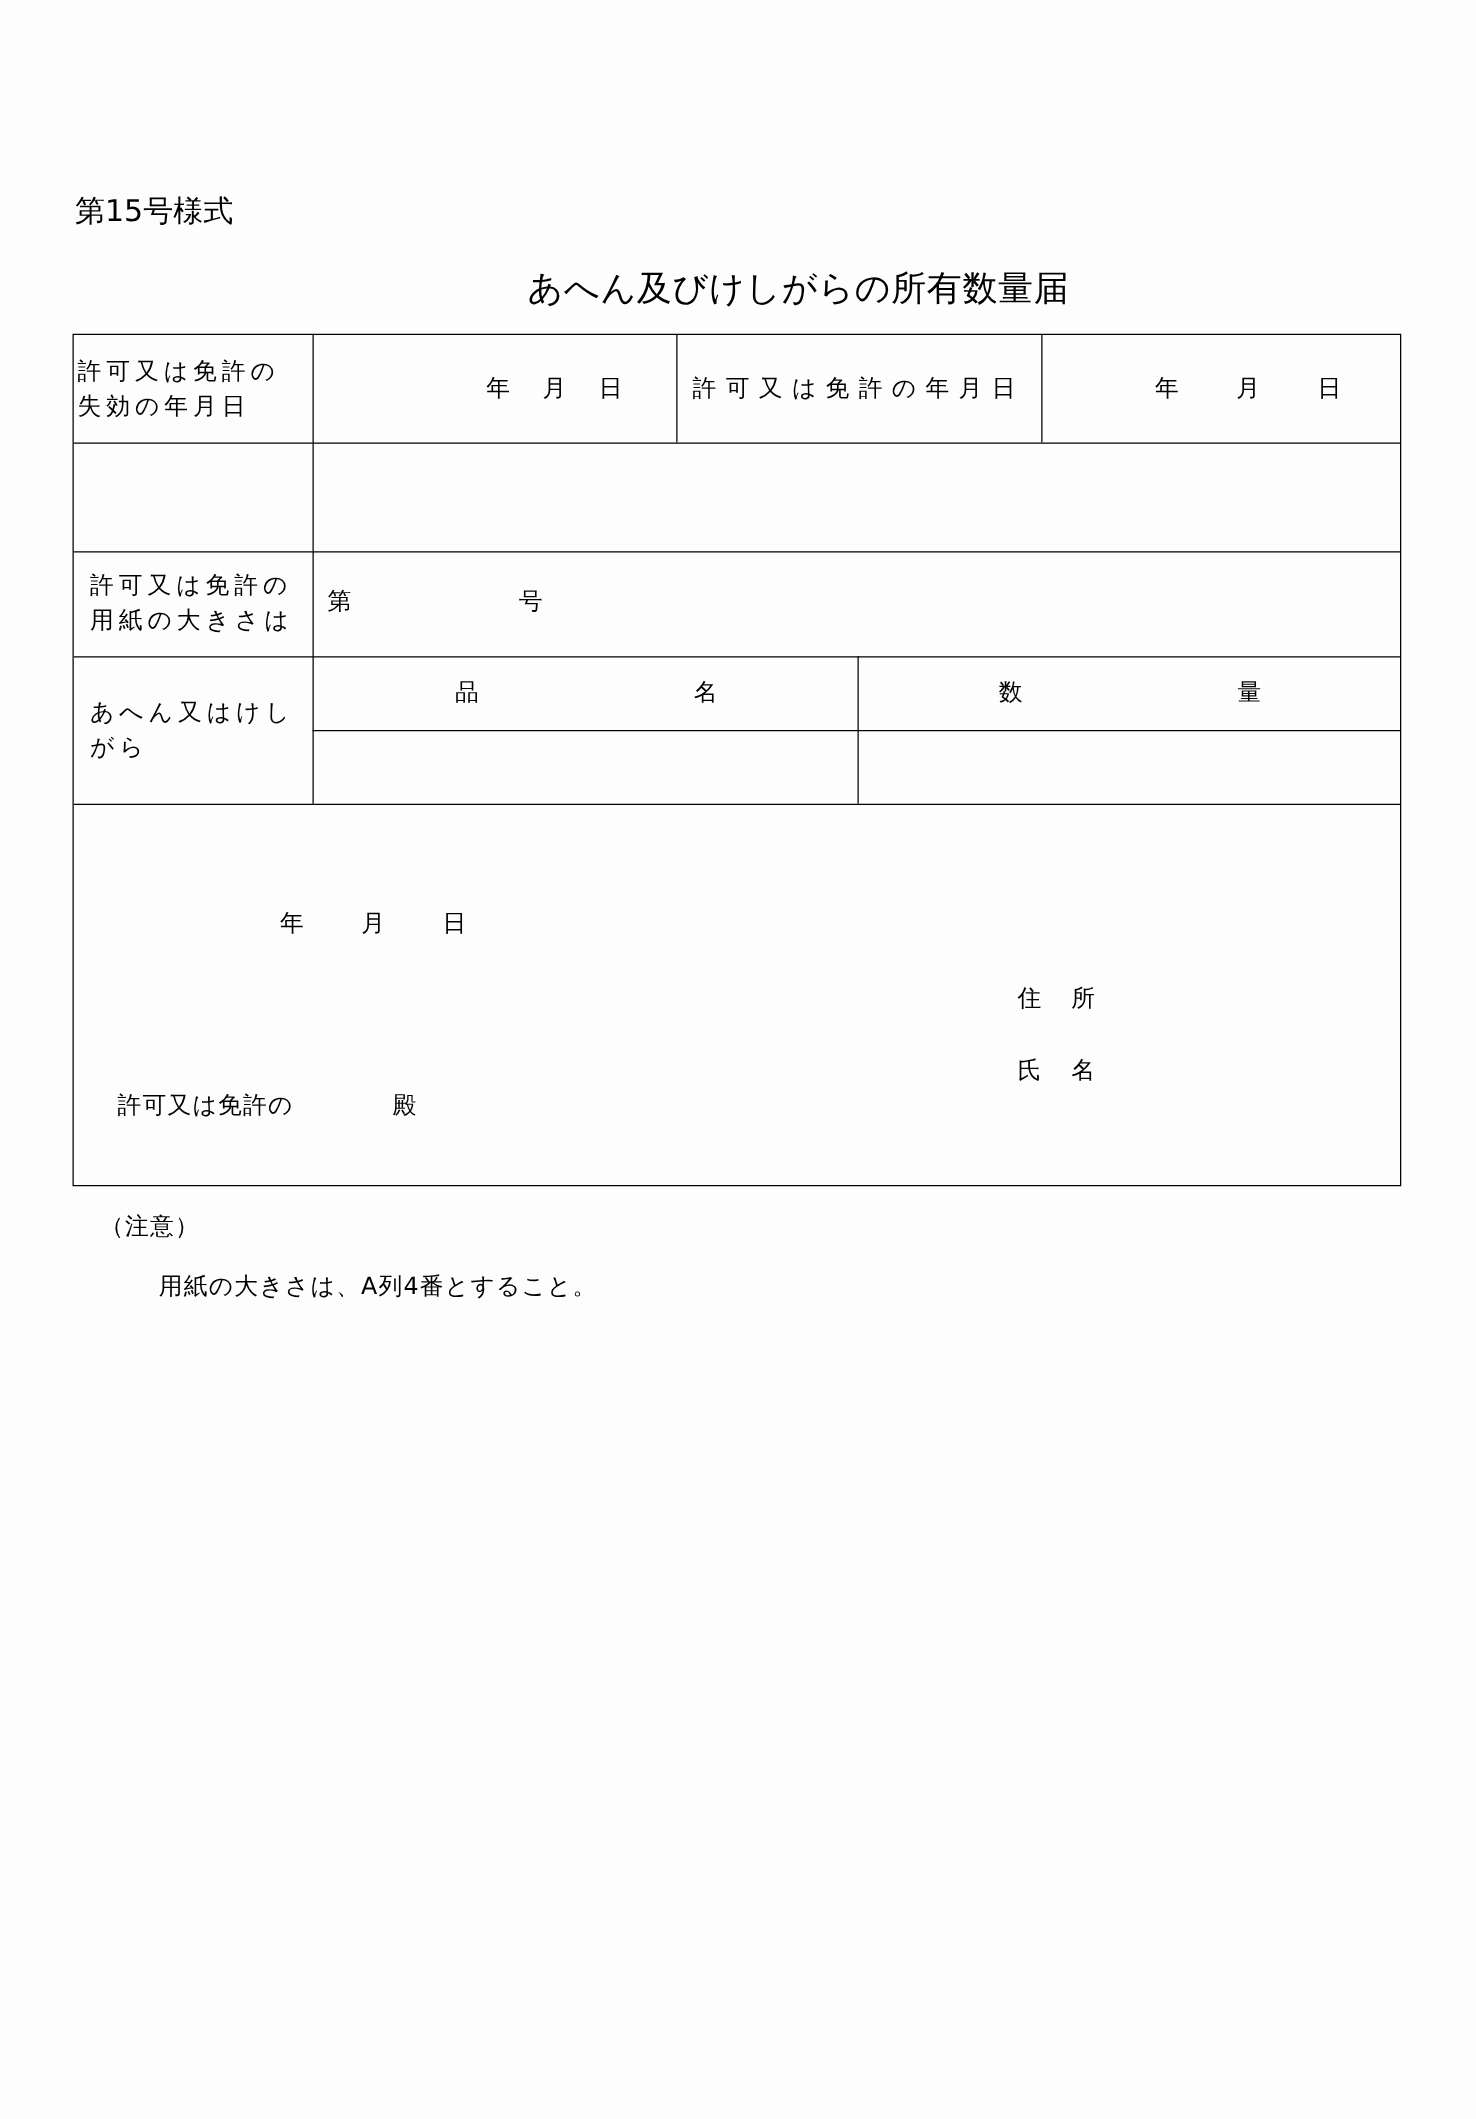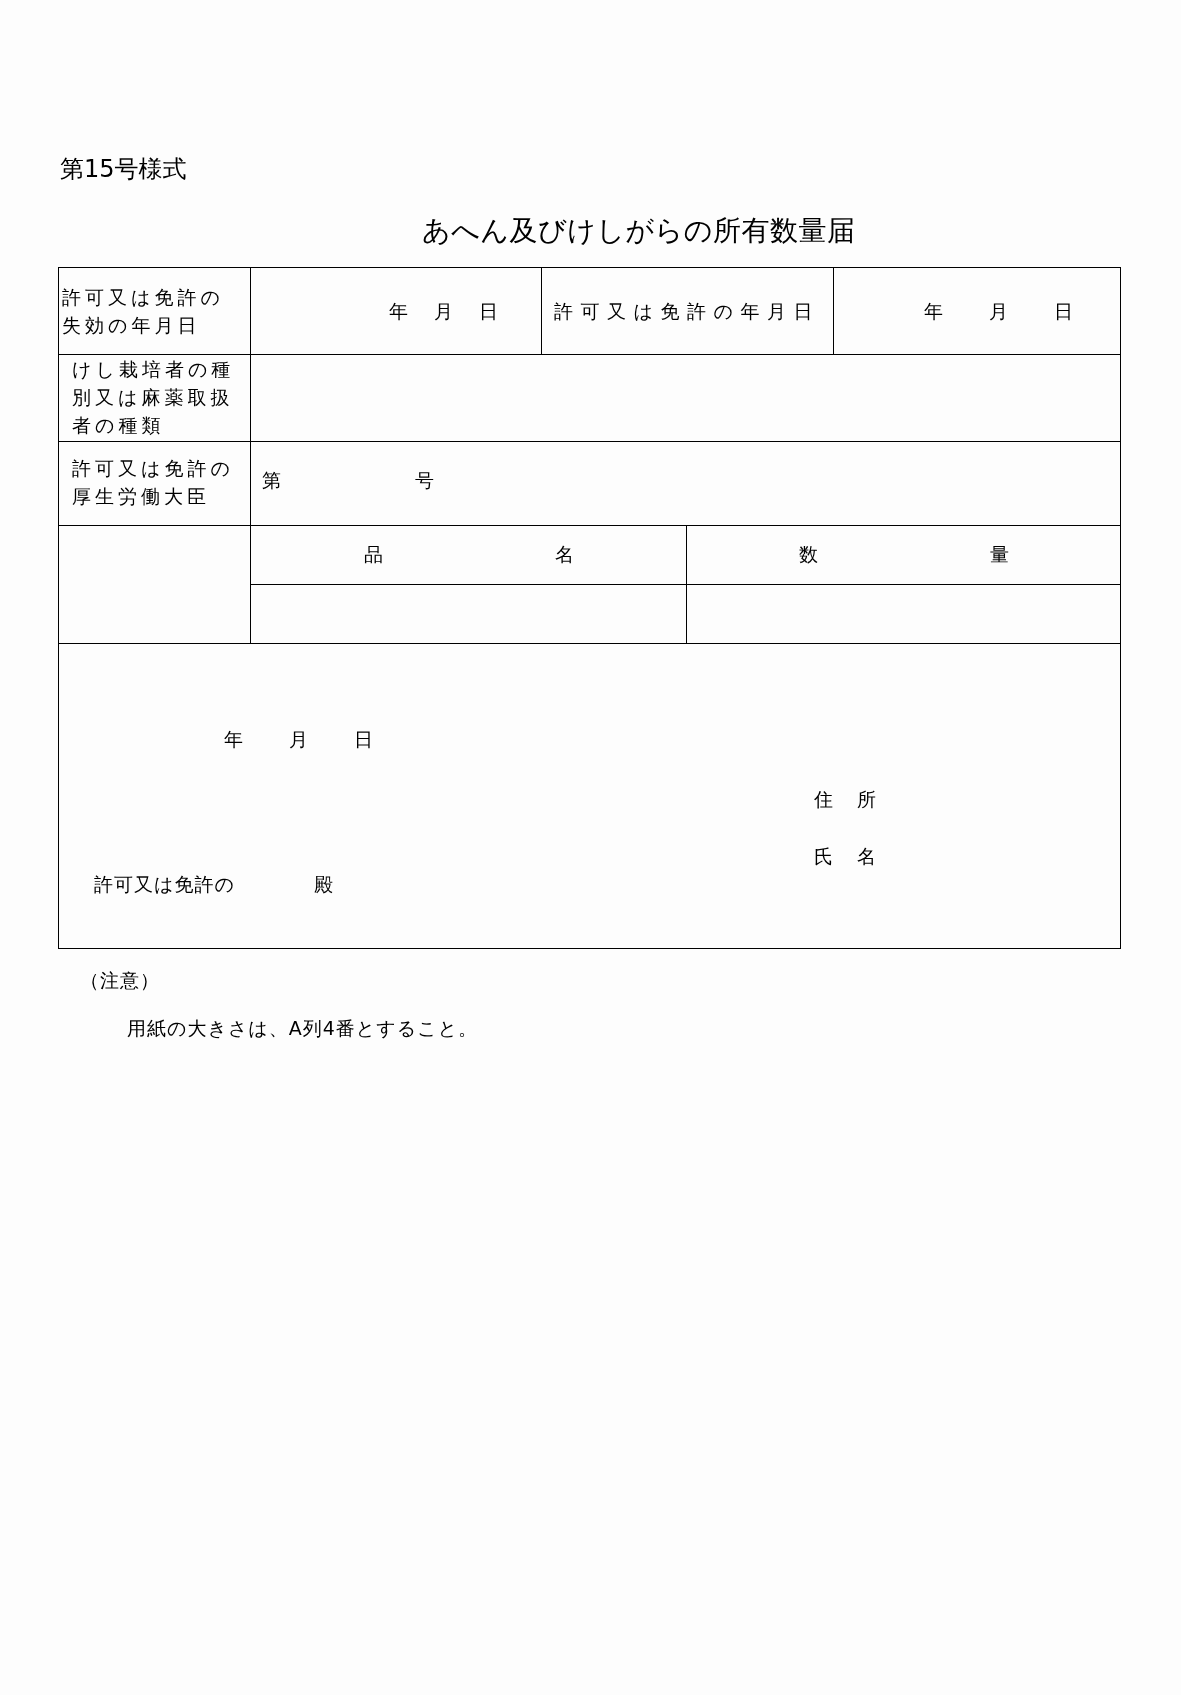--- a/index.html
+++ b/index.html
@@ -44,35 +44,34 @@
     <div>失効の年月日</div>
   </div>
   <div class="cell-text" style="left:330px; top:29px;">
     <span>年</span><span style="display:inline-block;width:22px"></span><span>月</span><span style="display:inline-block;width:22px"></span><span>日</span>
   </div>
   <div class="cell-text" style="left:495px; top:29px; letter-spacing:7.5px;">許可又は免許の年月日</div>
   <div class="cell-text" style="left:865px; top:29px;">
     <span>年</span><span style="display:inline-block;width:42px"></span><span>月</span><span style="display:inline-block;width:42px"></span><span>日</span>
   </div>
 
-  <div class="cell-text" style="left:13px; top:87px;">
-    <div>けし栽培者の種</div>
-    <div>別又は麻薬取扱</div>
-    <div>者の種類</div>
-  </div>
   <div class="cell-text" style="left:205px; top:115px; width:840px; height:28px;"></div>
 
   <div class="cell-text" style="left:13px; top:186px;">
     <div>許可又は免許の</div>
-    <div>厚生労働大臣</div>
+    <div>用紙の大きさは</div>
   </div>
   <div class="cell-text" style="left:203px; top:200px;font-family:Liberation Mono, monospace;">
     <span>第</span><span style="display:inline-block;width:130px"></span><span>号</span>
   </div>
 
+  <div class="cell-text" style="left:13px; top:288px;">
+    <div>あへん又はけし</div>
+    <div>がら</div>
+  </div>
   <div class="cell-text" style="left:305px; top:272px;">
     <span>品</span><span style="display:inline-block;width:168px"></span><span>名</span>
   </div>
   <div class="cell-text" style="left:740px; top:272px;">
     <span>数</span><span style="display:inline-block;width:168px"></span><span>量</span>
   </div>
   <div class="cell-text" style="left:205px; top:332px; width:410px; height:28px;"></div>
   <div class="cell-text" style="left:640px; top:332px; width:410px; height:28px;"></div>
 
   <div class="cell-text" style="left:165px; top:457px;">

